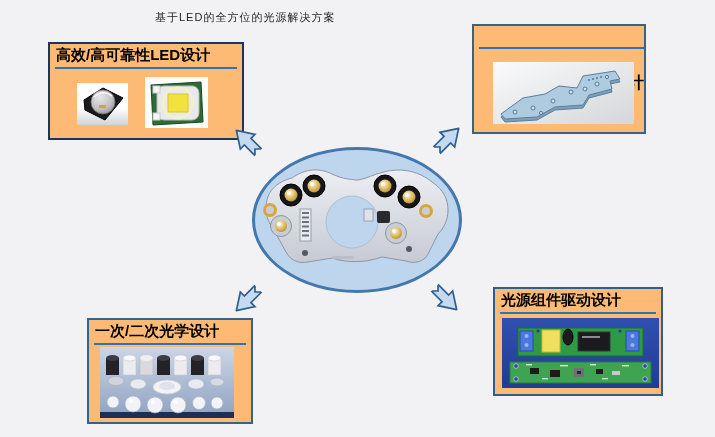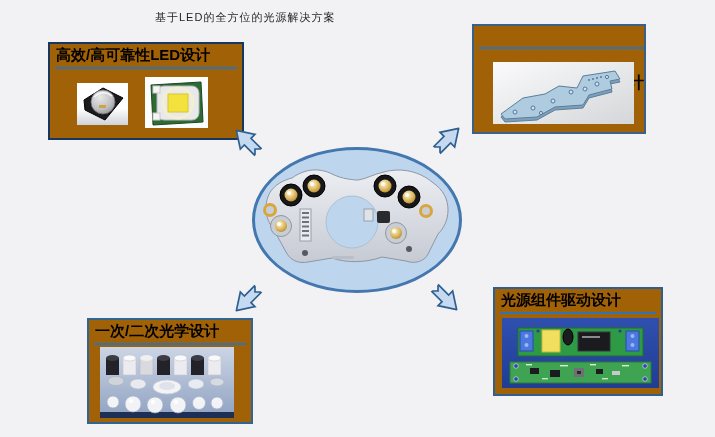--- a/index.html
+++ b/index.html
@@ -2,21 +2,21 @@
 <html><head>
 <meta charset="utf-8">
 <style>
   html,body{margin:0;padding:0;}
   body{font-family:"Liberation Sans","DejaVu Sans",sans-serif;}
   #stage{position:relative;width:715px;height:437px;background:#f2f2f4;overflow:hidden;}
 
   .slide-title{position:absolute;left:155px;top:10px;font-size:11px;letter-spacing:1px;
     color:#1f1f1f;font-weight:500;white-space:nowrap;}
 
-  .card{position:absolute;background:#a16207;box-sizing:border-box;}
+  .card{position:absolute;background:#fdba74;box-sizing:border-box;}
   .card .card-title{font-weight:bold;font-size:15px;color:#000;padding:2px 6px 1px 6px;white-space:nowrap;}
   .card .rule{height:2px;background:#2e74b5;margin:1px 5px 0 5px;}
 
   #box-tl{left:48px;top:42px;width:196px;height:98px;border:2px solid #17375e;z-index:3;}
   #box-tr{left:472px;top:24px;width:174px;height:110px;border:2px solid #3a6186;z-index:3;}
   #box-bl{left:87px;top:318px;width:166px;height:106px;border:2px solid #31648f;z-index:3;}
   #box-br{left:493px;top:287px;width:170px;height:109px;border:2px solid #2e5f8f;z-index:3;}
 
   .photo{position:absolute;display:block;}
 

